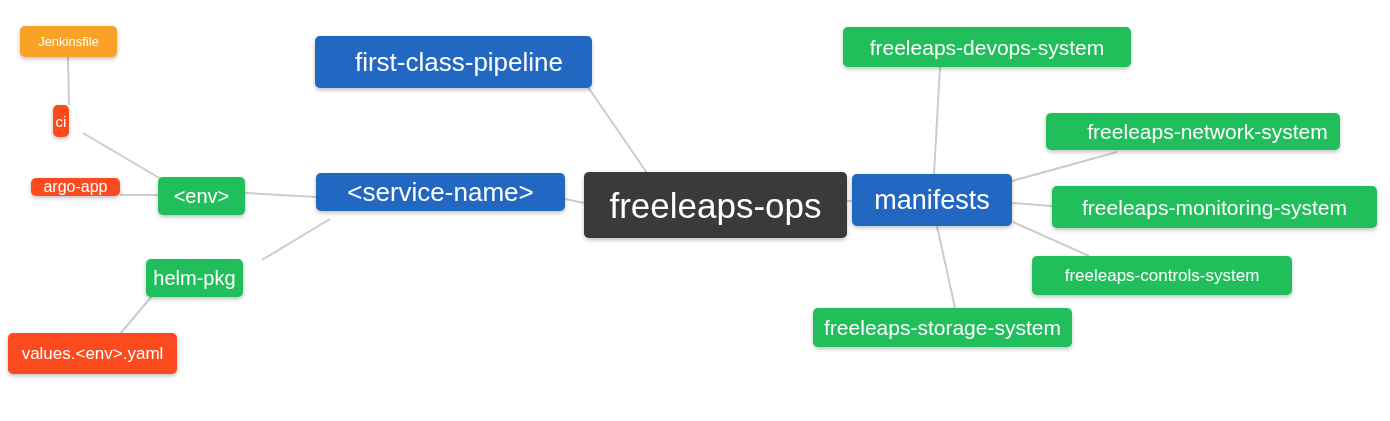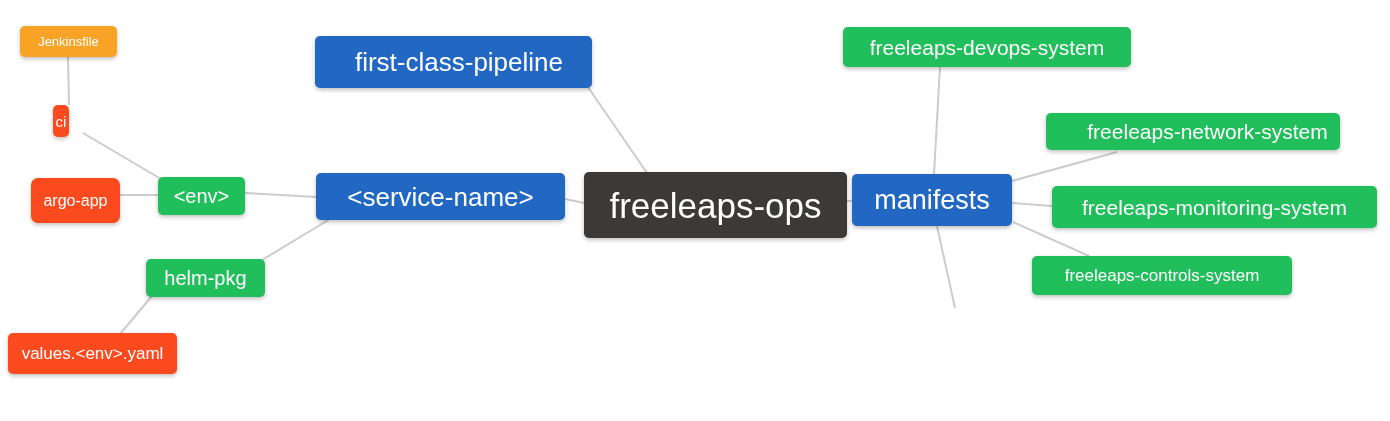--- a/index.html
+++ b/index.html
@@ -42,26 +42,26 @@
     line-height: 1;
   }
   .c-blue   { background: var(--blue,   #2268c3); }
   .c-green  { background: var(--green,  #21bf5b); }
   .c-dark   { background: var(--dark,   #3b3a38); }
   .c-orange { background: var(--orange, #f8a325); }
   .c-red    { background: var(--red,    #fb4a1e); }
 
   .n-jenkinsfile          { left: 20px;   top: 26px;  width: 97px;  height: 31px; font-size: 13px; }
   .n-ci                   { left: 53px;   top: 105px; width: 16px;  height: 32px; font-size: 15px; }
-  .n-argo-app             { left: 31px;   top: 178px; width: 89px;  height: 45px; font-size: 16px; border-radius: 7px; }
+  .n-argo-app             { left: 31px;   top: 178px; width: 89px;  height: 18px; font-size: 16px; }
   .n-env                  { left: 158px;  top: 177px; width: 87px;  height: 38px; font-size: 20px; }
-  .n-helm-pkg             { left: 146px;  top: 259px; width: 119px; height: 38px; font-size: 20px; }
+  .n-helm-pkg             { left: 146px;  top: 259px; width: 97px; height: 38px; font-size: 20px; }
   .n-values-env-yaml      { left: 8px;    top: 333px; width: 169px; height: 41px; font-size: 17px; }
   .n-first-class-pipeline { left: 315px;  top: 36px;  width: 277px; height: 52px; font-size: 26px; padding-left: 11px; }
-  .n-service-name         { left: 316px;  top: 173px; width: 249px; height: 47px; font-size: 26px; }
+  .n-service-name         { left: 316px;  top: 173px; width: 249px; height: 38px; font-size: 26px; }
   .n-freeleaps-ops        { left: 584px;  top: 172px; width: 263px; height: 66px; font-size: 35px; }
   .n-manifests            { left: 852px;  top: 174px; width: 160px; height: 52px; font-size: 27px; }
   .n-devops-system        { left: 843px;  top: 27px;  width: 288px; height: 40px; font-size: 21px; }
   .n-network-system       { left: 1046px; top: 113px; width: 294px; height: 37px; font-size: 21px; padding-left: 29px; }
   .n-monitoring-system    { left: 1052px; top: 186px; width: 325px; height: 42px; font-size: 21px; }
   .n-controls-system      { left: 1032px; top: 256px; width: 260px; height: 39px; font-size: 17px; }
   .n-storage-system       { left: 813px;  top: 308px; width: 259px; height: 39px; font-size: 21px; }
 </style>
 </head>
 <body>
@@ -92,14 +92,15 @@
   <div class="node c-green n-helm-pkg">helm-pkg</div>
   <div class="node c-red n-values-env-yaml">values.&lt;env&gt;.yaml</div>
   <div class="node c-blue n-first-class-pipeline">first-class-pipeline</div>
   <div class="node c-blue n-service-name">&lt;service-name&gt;</div>
   <div class="node c-dark n-freeleaps-ops">freeleaps-ops</div>
   <div class="node c-blue n-manifests">manifests</div>
   <div class="node c-green n-devops-system">freeleaps-devops-system</div>
   <div class="node c-green n-network-system">freeleaps-network-system</div>
   <div class="node c-green n-monitoring-system">freeleaps-monitoring-system</div>
   <div class="node c-green n-controls-system">freeleaps-controls-system</div>
+  <div class="node c-green n-storage-system">freeleaps-storage-system</div>
 
 </div>
 
 </body></html>

